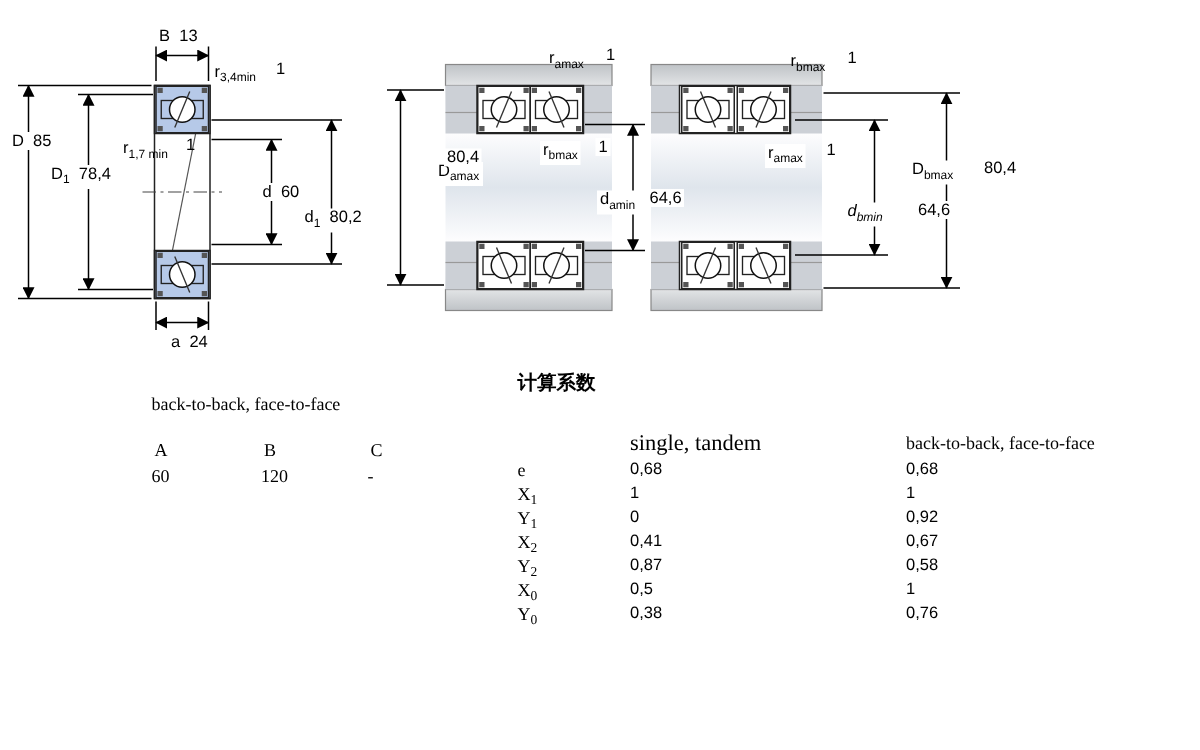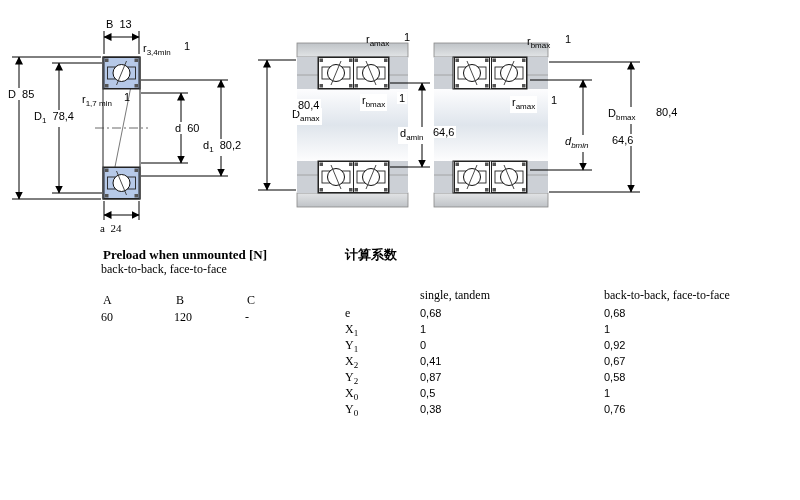--- a/index.html
+++ b/index.html
@@ -13,21 +13,21 @@
   .tbl-sub{position:absolute;font-family:"Liberation Serif",serif;font-size:12px;white-space:nowrap;}
   .preload{position:absolute;left:101px;top:293px;width:300px;height:36px;}
   .preload span{position:absolute;font-family:"Liberation Serif",serif;font-size:12px;}
   .factors{position:absolute;left:345px;top:288px;width:420px;}
   .frow{position:relative;height:16px;}
   .frow .lbl{position:absolute;left:0;top:0;font-family:"Liberation Serif",serif;font-size:12px;}
   .frow .lbl sub{font-size:9px;vertical-align:-3px;}
   .frow .v1{position:absolute;left:75px;top:1px;font-size:11px;}
   .frow .v2{position:absolute;left:259px;top:1px;font-size:11px;}
   .fhead{position:relative;height:18px;}
-  .fhead .h1{position:absolute;left:75px;top:0;font-family:"Liberation Serif",serif;font-size:12px;}
+  .fhead .h1{position:absolute;left:75px;top:0;font-family:"Liberation Serif",serif;font-size:15px;}
   .fhead .h2{position:absolute;left:259px;top:0;font-family:"Liberation Serif",serif;font-size:12px;}
 </style>
 </head>
 <body>
 
 <div id="canvas">
 
   <svg width="800" height="500" viewBox="0 0 800 500">
     <defs>
       <marker id="arr" viewBox="0 0 8 8" markerWidth="8" markerHeight="8" refX="7.5" refY="4" orient="auto-start-reverse">
@@ -185,21 +185,21 @@
   </div>
   <div class="dim" style="left:124px;top:91px;">
     <span>1</span>
   </div>
   <div class="dim bg" style="left:173px;top:122px;">
     <span>d</span>&nbsp;&nbsp;<span>60</span>
   </div>
   <div class="dim bg" style="left:201px;top:139px;">
     <span>d</span><sub>1</sub>&nbsp;&nbsp;<span>80,2</span>
   </div>
-  <div class="dim" style="left:100px;top:222px;font-family:Liberation Serif, serif;">
+  <div class="dim" style="left:114px;top:222px;">
     <span>a</span>&nbsp;&nbsp;<span>24</span>
   </div>
 
   <div class="dim" style="left:366px;top:33px;">
     <span>r</span><sub>amax</sub>
   </div>
   <div class="dim" style="left:404px;top:31px;">
     <span>1</span>
   </div>
   <div class="dim bg" style="left:245px;top:108px;margin-left:45px;">
@@ -239,21 +239,20 @@
   <div class="dim bg" style="left:654px;top:106px;">
     <span>80,4</span>
   </div>
   <div class="dim bg" style="left:563px;top:135px;font-style:italic;">
     <span>d</span><sub>bmin</sub>
   </div>
   <div class="dim bg" style="left:610px;top:134px;">
     <span>64,6</span>
   </div>
 
-  <div class="tbl-title" style="left:103px;top:247px;">Preload when unmounted [N]</div>
   <div class="tbl-sub" style="left:101px;top:262px;">back-to-back, face-to-face</div>
   <div class="preload">
     <span style="left:2px;top:0;">A</span>
     <span style="left:75px;top:0;">B</span>
     <span style="left:146px;top:0;">C</span>
     <span style="left:0;top:17px;">60</span>
     <span style="left:73px;top:17px;">120</span>
     <span style="left:144px;top:17px;">-</span>
   </div>
 

